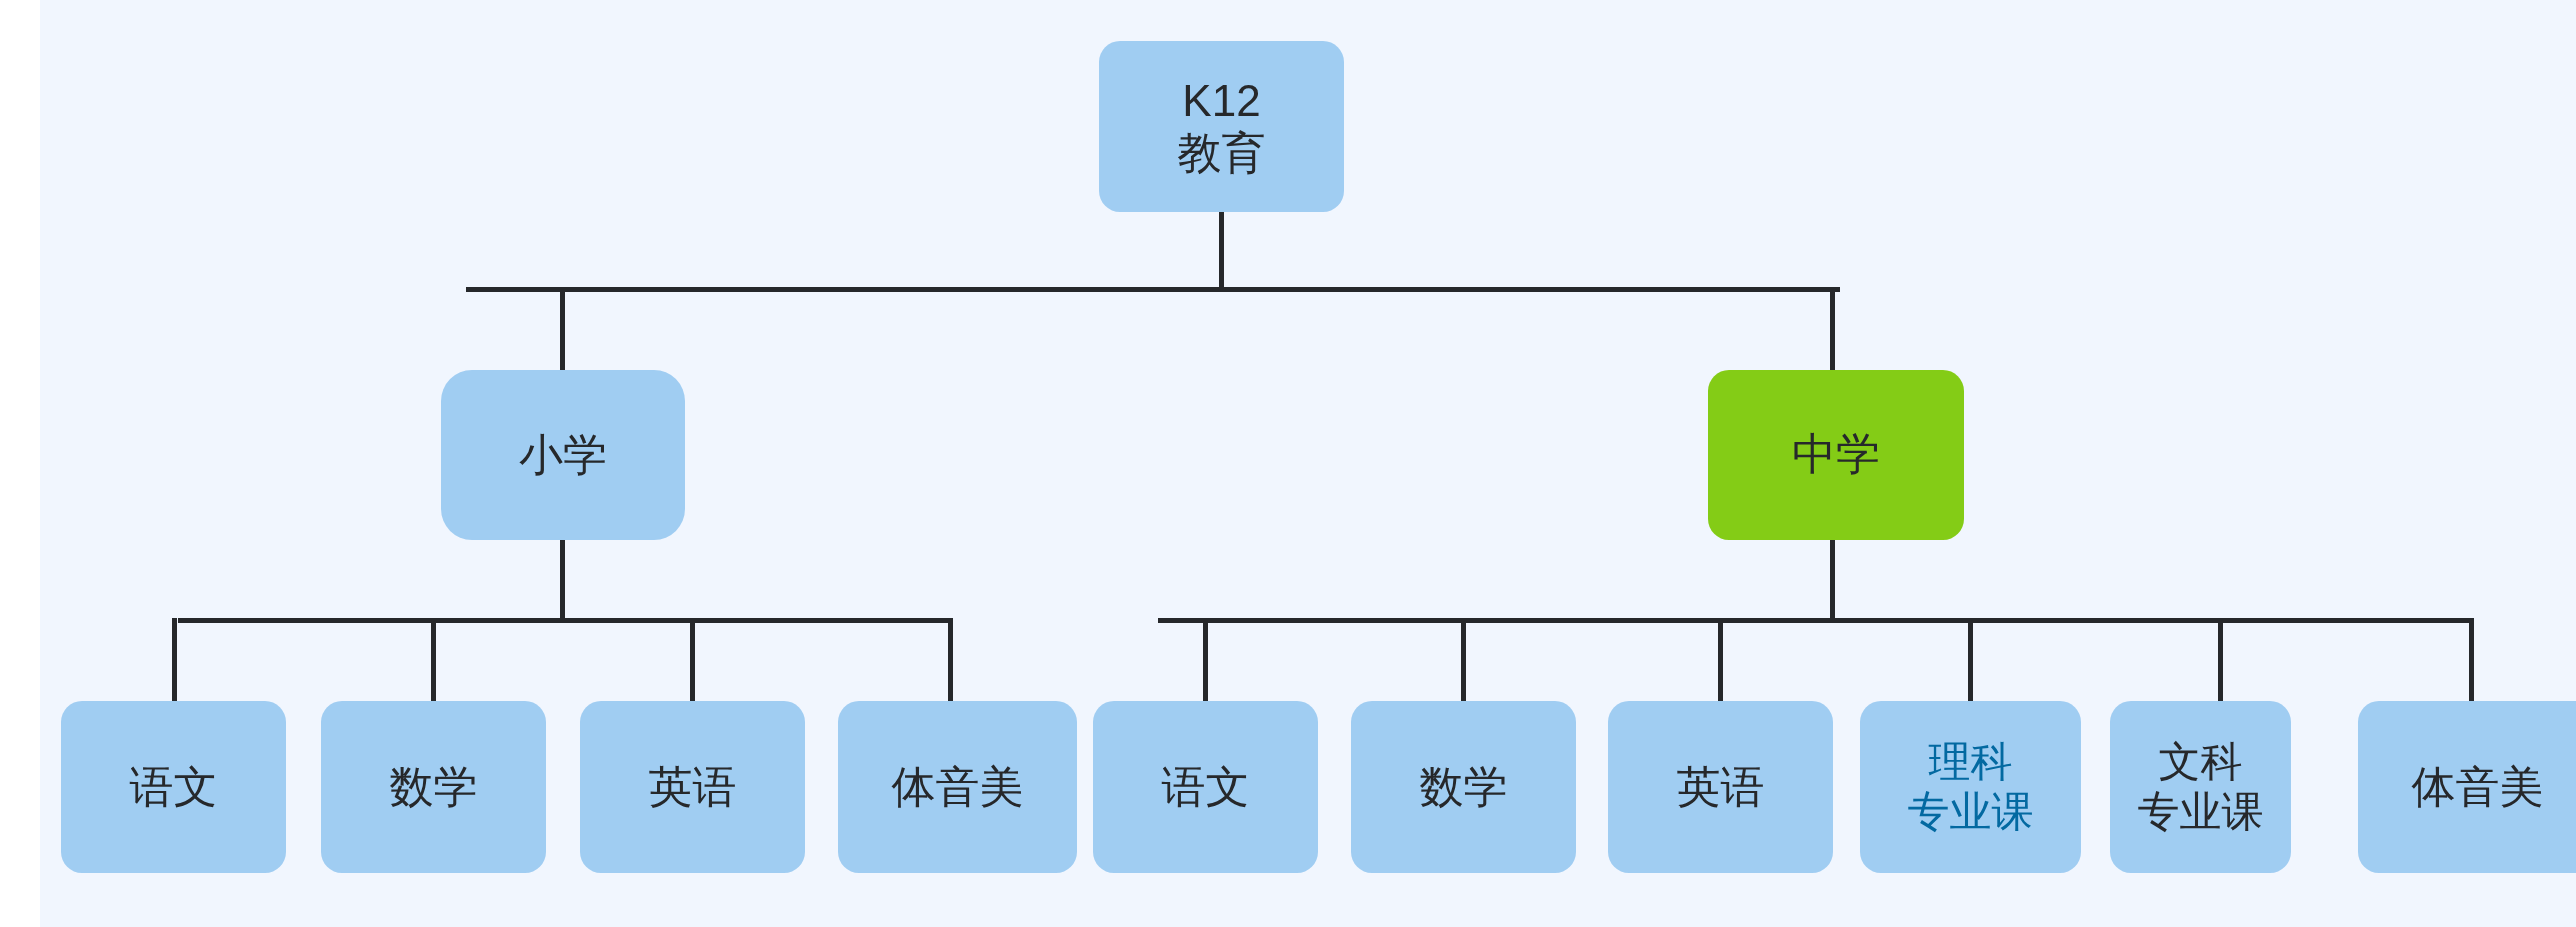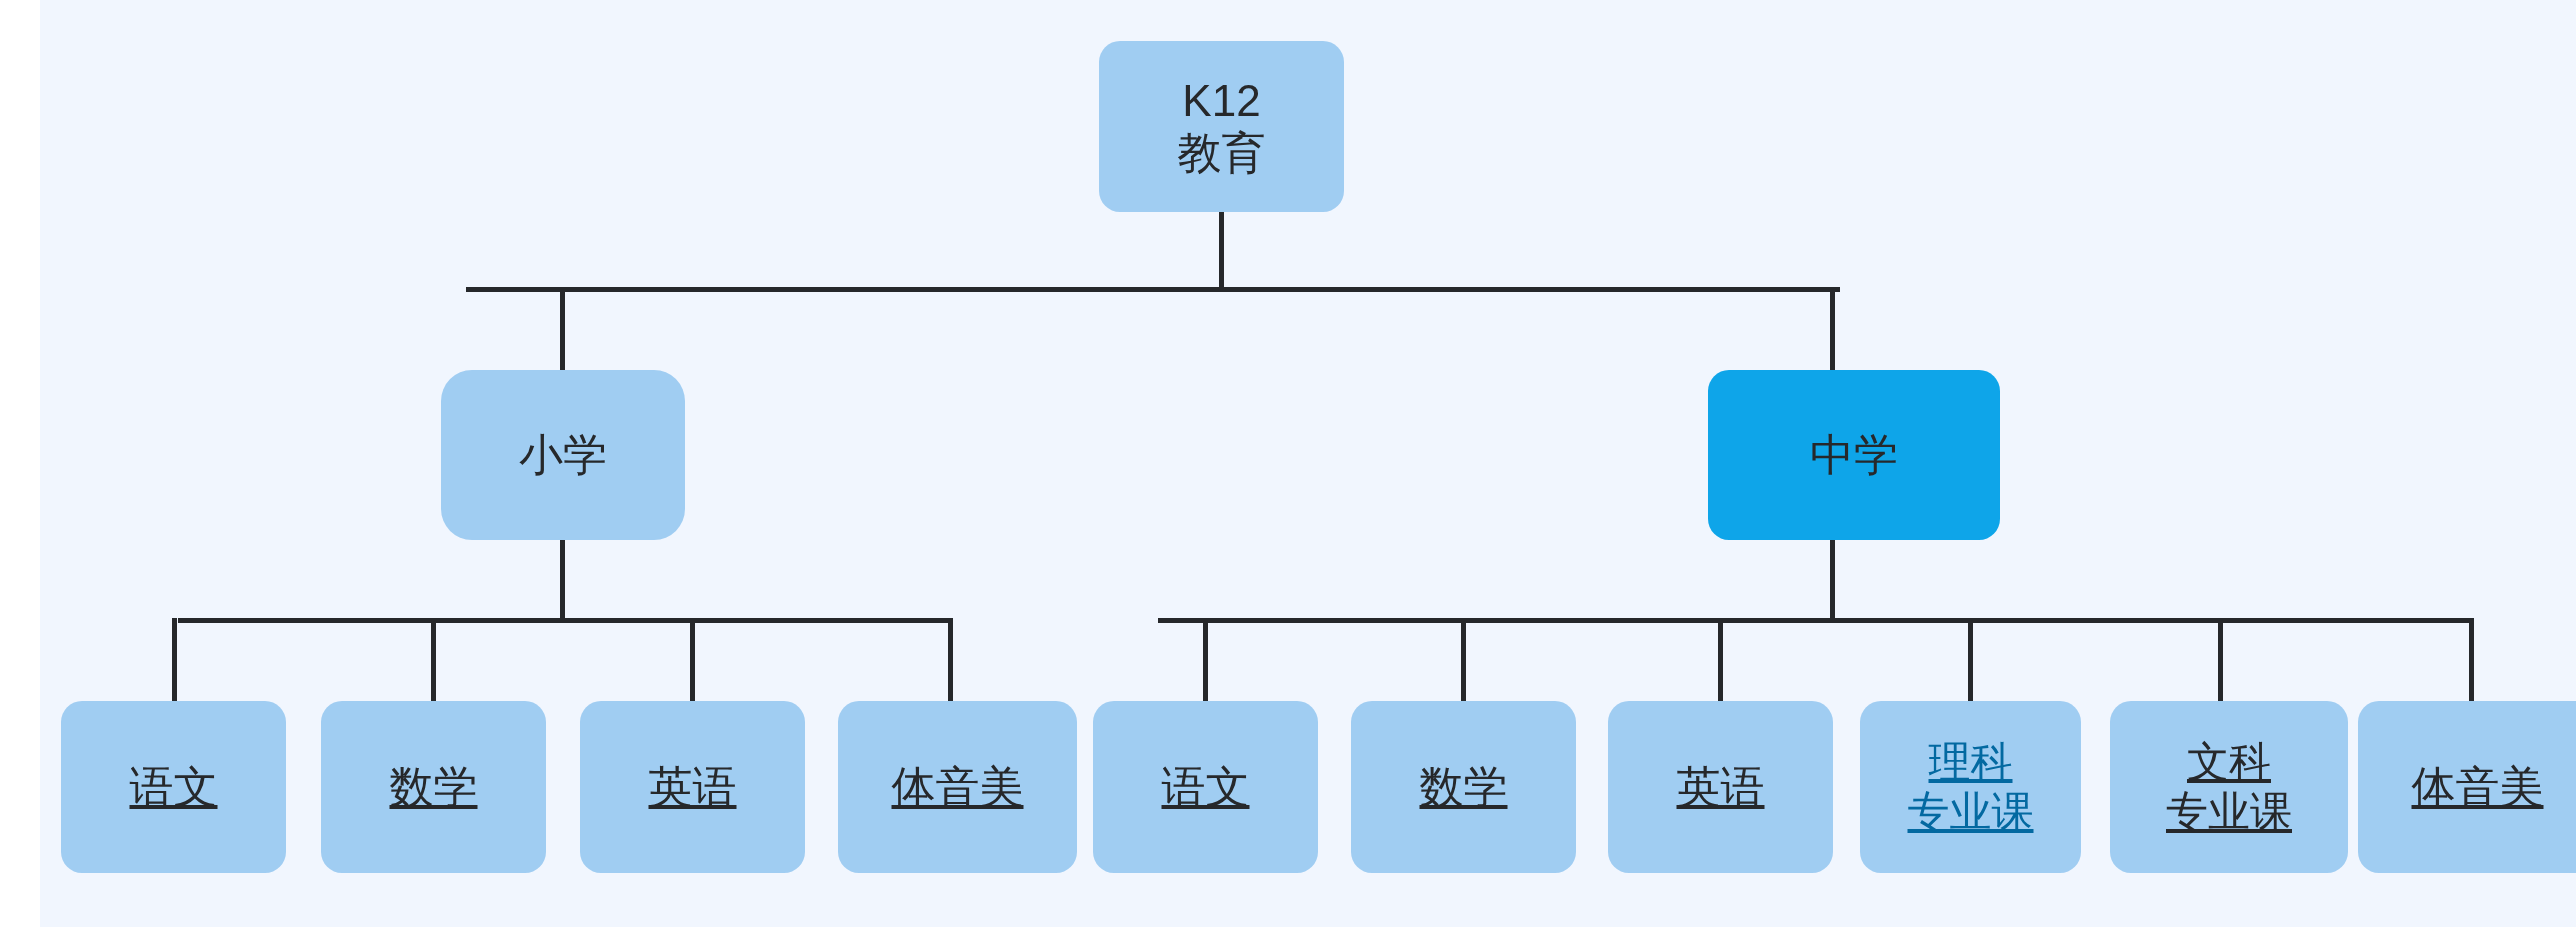--- a/index.html
+++ b/index.html
@@ -49,21 +49,21 @@
     line-height: 1.18;
     user-select: none;
   }
   .node .node-line {
     display: block;
     white-space: nowrap;
   }
 
   .node.root      { font-size: 44px; }
   .node.branch    { font-size: 44px; }
-  .node.leaf      { font-size: 44px; text-decoration: underline; }
+  .node.leaf      { font-size: 44px; }
   .node.leaf.two-line { font-size: 42px; }
 </style>
 </head>
 <body>
 
 <div id="diagram-canvas" style="width: 2576px; height: 927px; background: rgb(241, 246, 254);">
 
   <div id="connector-layer">
       <div class="connector v" style="left: 1179px; top: 212px; width: 4.8px; height: 79px; background: rgb(38, 40, 43);"></div>
       <div class="connector h" style="left: 426px; top: 287px; width: 1374px; height: 4.8px; background: rgb(38, 40, 43);"></div>
@@ -86,21 +86,21 @@
     </div>
 
   <div id="node-layer">
       <div class="node root two-line" style="left: 1059px; top: 41px; width: 245px; height: 171px; background: rgb(160, 205, 242); color: rgb(38, 40, 43); border-radius: 21px;">
         <span class="node-line">K12</span>
         <span class="node-line">教育</span>
       </div>
       <div class="node branch" style="left: 401px; top: 370px; width: 244px; height: 170px; background: rgb(160, 205, 242); color: rgb(38, 40, 43); border-radius: 31px;">
         <span class="node-line">小学</span>
       </div>
-      <div class="node branch" style="left: 1668px; top: 370px; width: 292px; height: 170px; background: #0ea5e9; color: rgb(38, 40, 43); border-radius: 21px;">
+      <div class="node branch" style="left: 1668px; top: 370px; width: 256px; height: 170px; background: #84cc16; color: rgb(38, 40, 43); border-radius: 21px; font-family: Liberation Serif, serif;">
         <span class="node-line">中学</span>
       </div>
       <div class="node leaf" style="left: 21px; top: 701px; width: 225px; height: 172px; background: rgb(160, 205, 242); color: rgb(38, 40, 43); border-radius: 21px;">
         <span class="node-line">语文</span>
       </div>
       <div class="node leaf" style="left: 281px; top: 701px; width: 225px; height: 172px; background: rgb(160, 205, 242); color: rgb(38, 40, 43); border-radius: 21px;">
         <span class="node-line">数学</span>
       </div>
       <div class="node leaf" style="left: 540px; top: 701px; width: 225px; height: 172px; background: rgb(160, 205, 242); color: rgb(38, 40, 43); border-radius: 21px;">
         <span class="node-line">英语</span>
@@ -114,21 +114,21 @@
       <div class="node leaf" style="left: 1311px; top: 701px; width: 225px; height: 172px; background: rgb(160, 205, 242); color: rgb(38, 40, 43); border-radius: 21px;">
         <span class="node-line">数学</span>
       </div>
       <div class="node leaf" style="left: 1568px; top: 701px; width: 225px; height: 172px; background: rgb(160, 205, 242); color: rgb(38, 40, 43); border-radius: 21px;">
         <span class="node-line">英语</span>
       </div>
       <div class="node leaf two-line" style="left: 1820px; top: 701px; width: 221px; height: 172px; background: rgb(160, 205, 242); color: #0369a1; border-radius: 21px;">
         <span class="node-line">理科</span>
         <span class="node-line">专业课</span>
       </div>
-      <div class="node leaf two-line" style="left: 2070px; top: 701px; width: 238px; height: 172px; background: rgb(160, 205, 242); color: rgb(38, 40, 43); border-radius: 21px;">
+      <div class="node leaf two-line" style="left: 2070px; top: 701px; width: 181px; height: 172px; background: rgb(160, 205, 242); color: rgb(38, 40, 43); border-radius: 21px;">
         <span class="node-line">文科</span>
         <span class="node-line">专业课</span>
       </div>
       <div class="node leaf" style="left: 2318px; top: 701px; width: 239px; height: 172px; background: rgb(160, 205, 242); color: rgb(38, 40, 43); border-radius: 21px;">
         <span class="node-line">体音美</span>
       </div>
     </div>
 </div>
 
 

